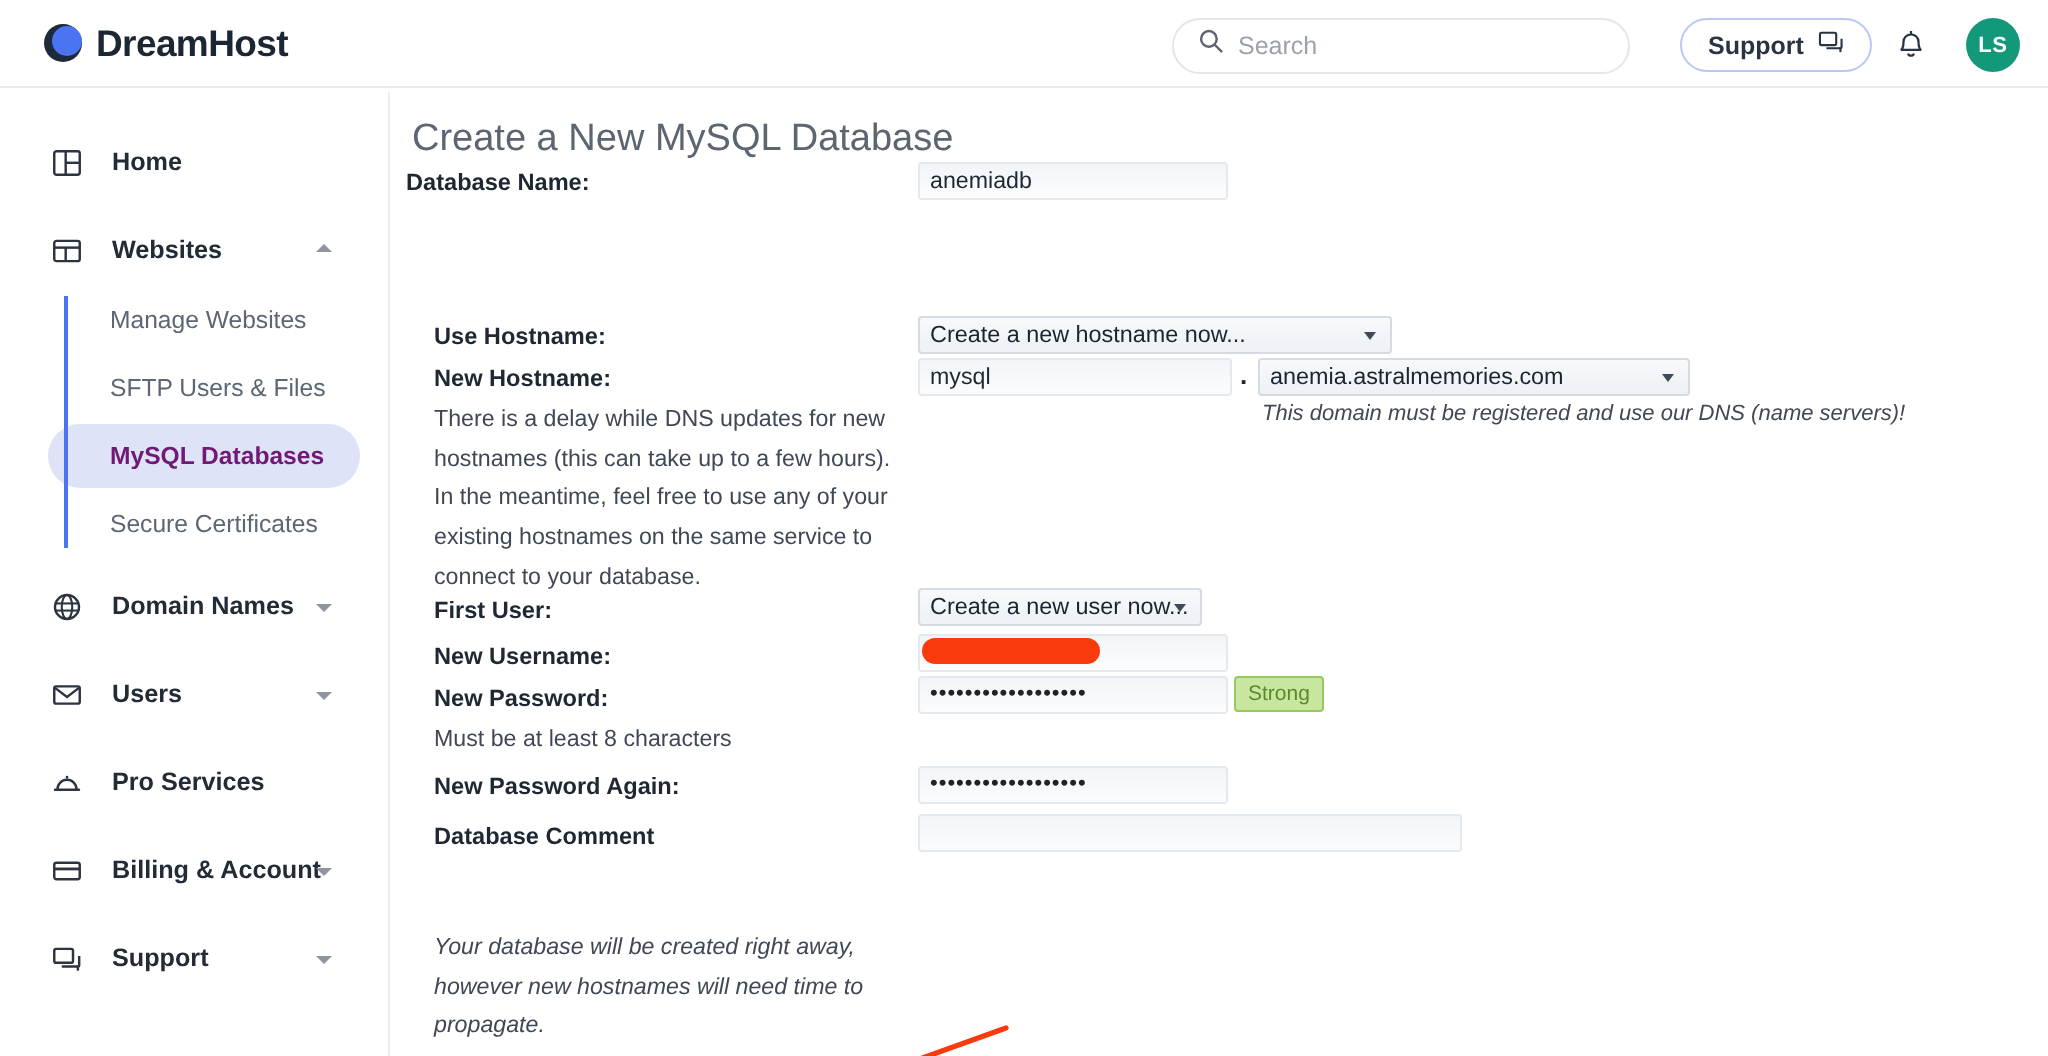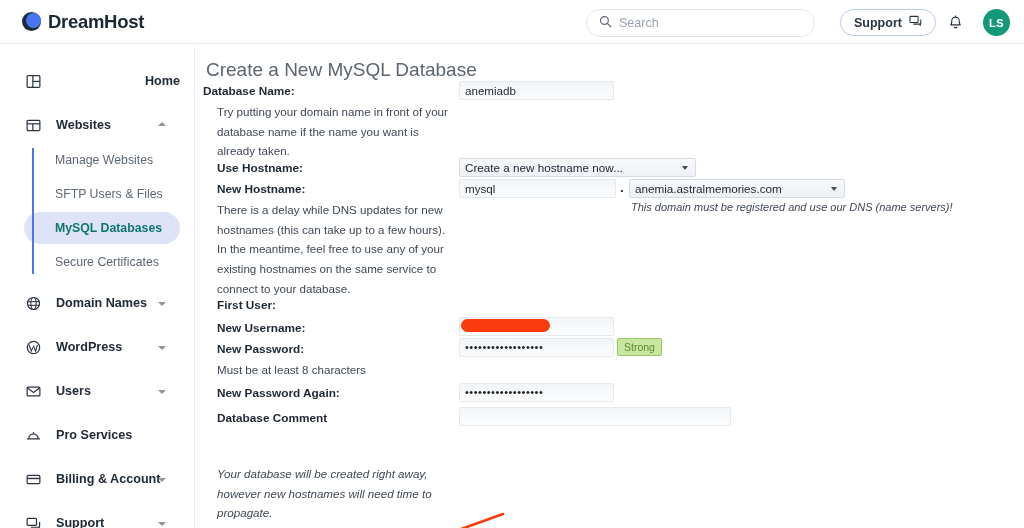--- a/index.html
+++ b/index.html
@@ -122,21 +122,21 @@
   }
   .sub-row {
     display: flex; align-items: center;
     height: 32px; margin: 2px 14px 2px 14px;
     padding-left: 31px;
     border-radius: 16px;
     font-size: 12.3px; color: #5d6773;
     cursor: pointer;
   }
   .sub-row.active {
-    background: #dee3f8; color: #0f766e; font-weight: 700;
+    background: #dee3f8; color: #701a75; font-weight: 700;
   }
 
   
   #main {
     position: absolute; top: 46px; left: 195px;
     width: 829px; height: 482px;
     background: #fff; overflow: hidden;
   }
   #page-title {
     position: absolute; left: 11px; top: 13px;
@@ -248,21 +248,21 @@
       </svg>
   </button>
 
   <div id="avatar">
     <span>LS</span>
   </div>
 </div>
 
 <nav id="sidebar">
 
-  <div class="nav-row" style="top:0;margin-top:18px;justify-content:space-between;">
+  <div class="nav-row" style="top:0;margin-top:18px;">
     <span class="ico">
       <svg width="15" height="15" viewBox="0 0 16 16">
           <rect x="1.2" y="1.7" width="13.6" height="12.6" rx="1.2" fill="none" stroke="#2c3440" stroke-width="1.3"></rect>
           <line x1="7.3" y1="1.7" x2="7.3" y2="14.3" stroke="#2c3440" stroke-width="1.3"></line>
           <line x1="7.3" y1="7.9" x2="14.8" y2="7.9" stroke="#2c3440" stroke-width="1.3"></line>
         </svg>
     </span>
     <span class="lbl">Home</span>
   </div>
 
@@ -299,30 +299,20 @@
           <circle cx="8" cy="8" r="6.4" fill="none" stroke="#2c3440" stroke-width="1.3"></circle>
           <ellipse cx="8" cy="8" rx="2.8" ry="6.4" fill="none" stroke="#2c3440" stroke-width="1.1"></ellipse>
           <line x1="1.8" y1="6.1" x2="14.2" y2="6.1" stroke="#2c3440" stroke-width="1.1"></line>
           <line x1="1.8" y1="9.9" x2="14.2" y2="9.9" stroke="#2c3440" stroke-width="1.1"></line>
         </svg>
     </span>
     <span class="lbl">Domain Names</span>
     <span class="caret"></span>
   </div>
 
-  <div class="nav-row" style="margin-top:10px;">
-    <span class="ico">
-      <svg width="15" height="15" viewBox="0 0 16 16">
-          <circle cx="8" cy="8" r="6.6" fill="none" stroke="#2c3440" stroke-width="1.3"></circle>
-          <path d="M3.3 5.3l2.4 6.6 1.6-4M8 6.1l2.2 5.8 1.9-6.3" fill="none" stroke="#2c3440" stroke-width="1.1" stroke-linecap="round"></path>
-        </svg>
-    </span>
-    <span class="lbl">WordPress</span>
-    <span class="caret"></span>
-  </div>
 
   <div class="nav-row" style="margin-top:10px;">
     <span class="ico">
       <svg width="15" height="15" viewBox="0 0 16 16">
           <rect x="1.2" y="3.4" width="13.6" height="9.2" rx="1" fill="none" stroke="#2c3440" stroke-width="1.3"></rect>
           <path d="M1.6 4.2L8 9l6.4-4.8" fill="none" stroke="#2c3440" stroke-width="1.3"></path>
         </svg>
     </span>
     <span class="lbl">Users</span>
     <span class="caret"></span>
@@ -361,40 +351,43 @@
     <span class="caret"></span>
   </div>
 
 </nav>
 
 <main id="main">
 
   <div id="page-title">Create a New MySQL Database</div>
 
   <div class="lbl-strong" style="left:8px;top:38px;">Database Name:</div>
-  <div class="helper" style="left:22px;top:56px;">Try putting your domain name in front of your database name if the name you want is already taken.</div>
   <input class="txtin" style="left: 264px; top: 35px; width: 155px;" value="anemiadb">
 
   <div class="lbl-strong" style="left:22px;top:115px;">Use Hostname:</div>
   <div class="seldrop" style="left:264px;top:112px;width:237px;">
     <span>Create a new hostname now...</span>
     <span class="cv"></span>
   </div>
 
   <div class="lbl-strong" style="left:22px;top:136px;">New Hostname:</div>
   <div class="helper" style="left:22px;top:154px;">There is a delay while DNS updates for new hostnames (this can take up to a few hours). In the meantime, feel free to use any of your existing hostnames on the same service to connect to your database.</div>
   <input class="txtin" style="left: 264px; top: 133px; width: 157px;" value="mysql">
   <div class="dot-sep" style="left:425px;top:134px;">.</div>
   <div class="seldrop" style="left:434px;top:133px;width:216px;">
     <span>anemia.astralmemories.com</span>
     <span class="cv"></span>
   </div>
   <div class="italic-note" style="left:436px;top:155px;">This domain must be registered and use our DNS (name servers)!</div>
 
   <div class="lbl-strong" style="left:22px;top:252px;">First User:</div>
+  <div class="seldrop" style="left:264px;top:248px;width:142px;">
+    <span>Create a new user now...</span>
+    <span class="cv"></span>
+  </div>
 
   <div class="lbl-strong" style="left:22px;top:275px;">New Username:</div>
   <input class="txtin" style="left: 264px; top: 271px; width: 155px;" value="">
   <div id="redact-bar" style="left:266px;top:273px;width:89px;height:13px;"></div>
 
   <div class="lbl-strong" style="left:22px;top:296px;">New Password:</div>
   <div class="helper" style="left:22px;top:314px;width:230px;">Must be at least 8 characters</div>
   <div class="txtin" style="left:264px;top:292px;width:155px;">
     <span class="pw-dots">••••••••••••••••••</span>
   </div>

